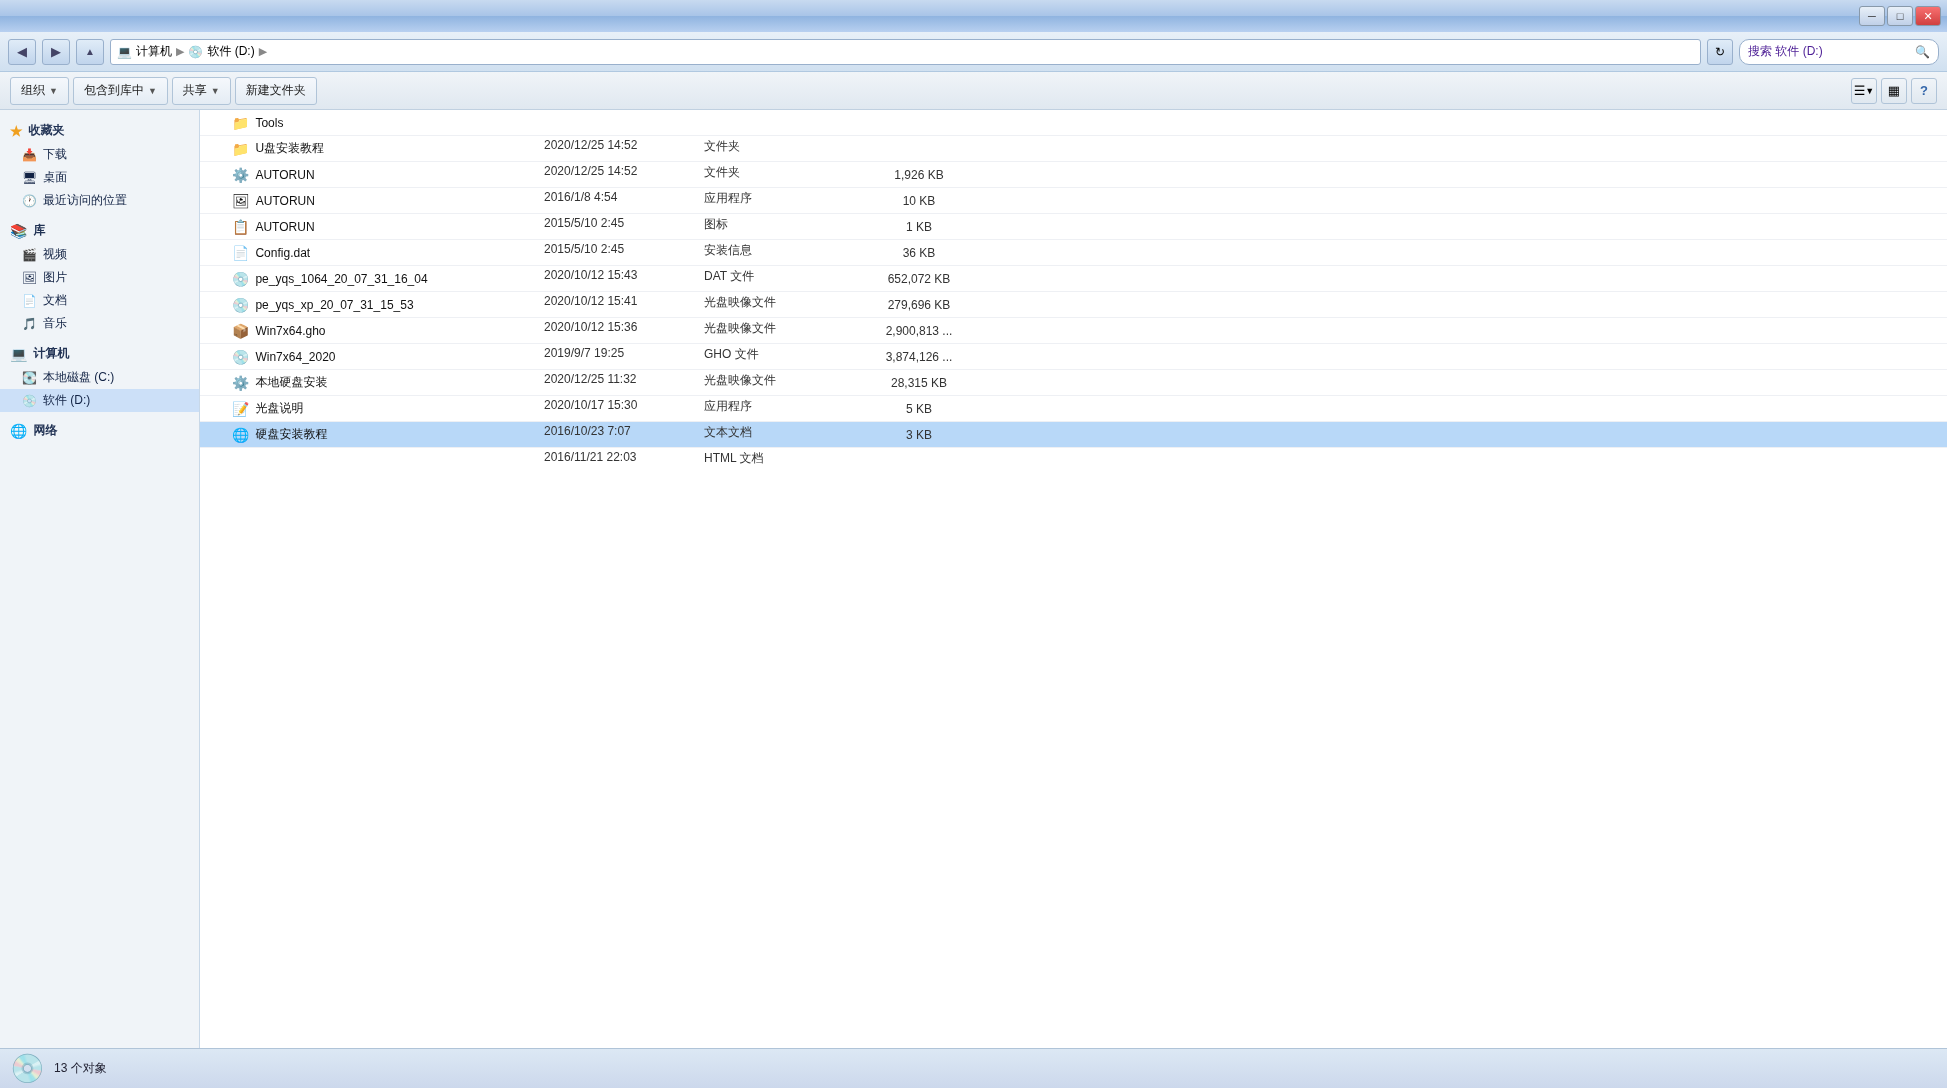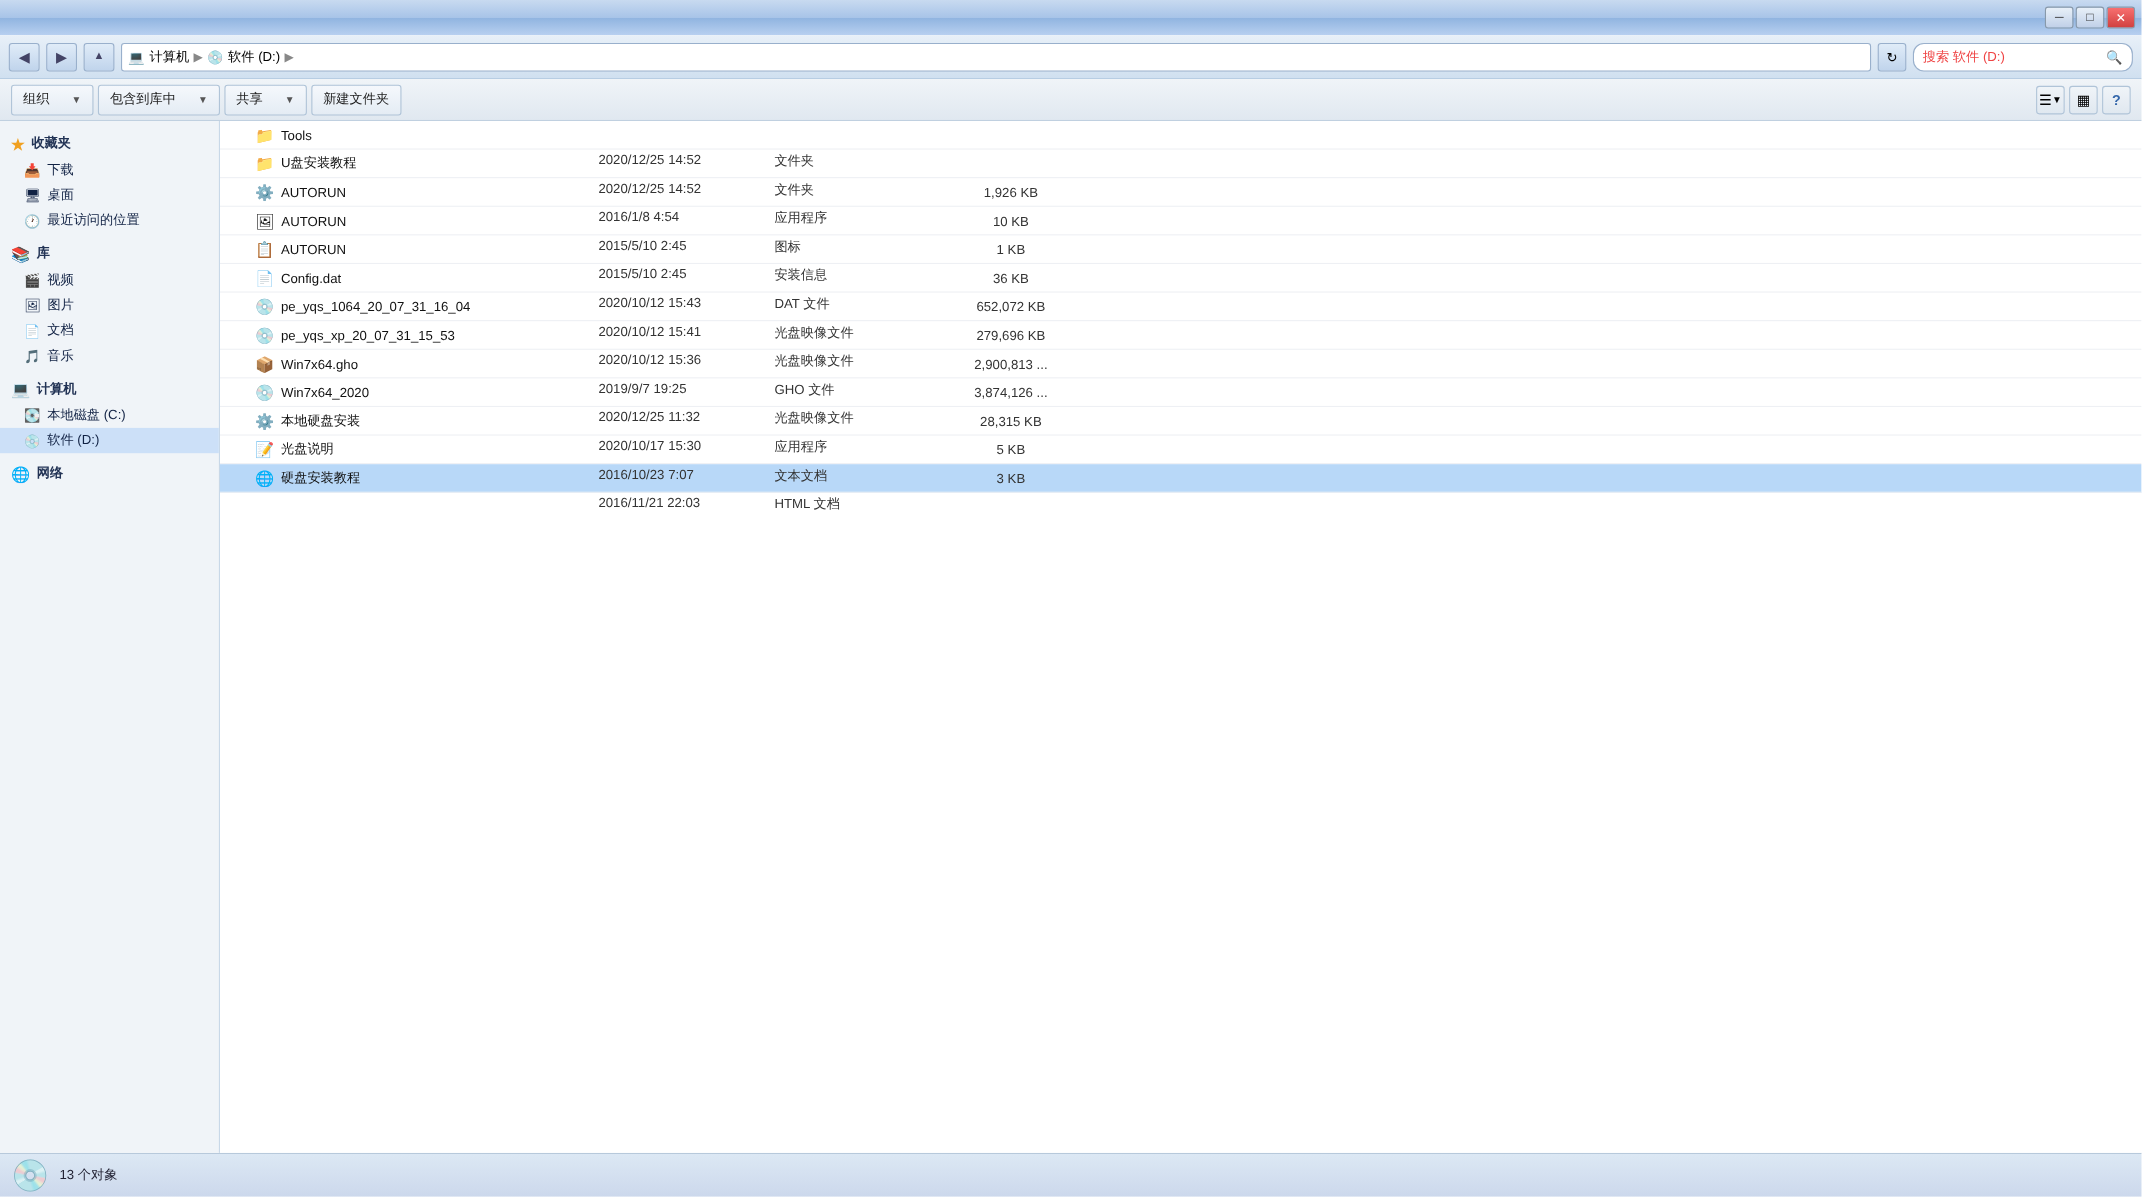--- a/index.html
+++ b/index.html
@@ -81,21 +81,21 @@
       width: 200px;
       height: 26px;
       background: #fff;
       border: 1px solid #99b0cc;
       border-radius: 10px;
       display: flex;
       align-items: center;
       padding: 0 8px;
       gap: 17px;
       font-size: 12px;
-      color: #ef4444;
+      color: #4c1d95;
     }
     .refresh-btn {
       width: 26px;
       height: 26px;
       background: linear-gradient(to bottom, #e0ecf8, #c0d4ec);
       border: 1px solid #99b0cc;
       border-radius: 3px;
       display: flex;
       align-items: center;
       justify-content: center;
@@ -115,21 +115,21 @@
     }
     .toolbar-btn {
       height: 28px;
       padding: 0 10px;
       background: linear-gradient(to bottom, #f5f8fc, #e4ecf4);
       border: 1px solid #b0c4d8;
       border-radius: 3px;
       cursor: pointer;
       display: flex;
       align-items: center;
-      gap: 20px;
+      gap: 4px;
       font-size: 12px;
       color: #222;
     }
     .toolbar-btn .arrow { font-size: 9px; color: #555; }
     .view-controls {
       margin-left: auto;
       display: flex;
       align-items: center;
       gap: 4px;
     }

